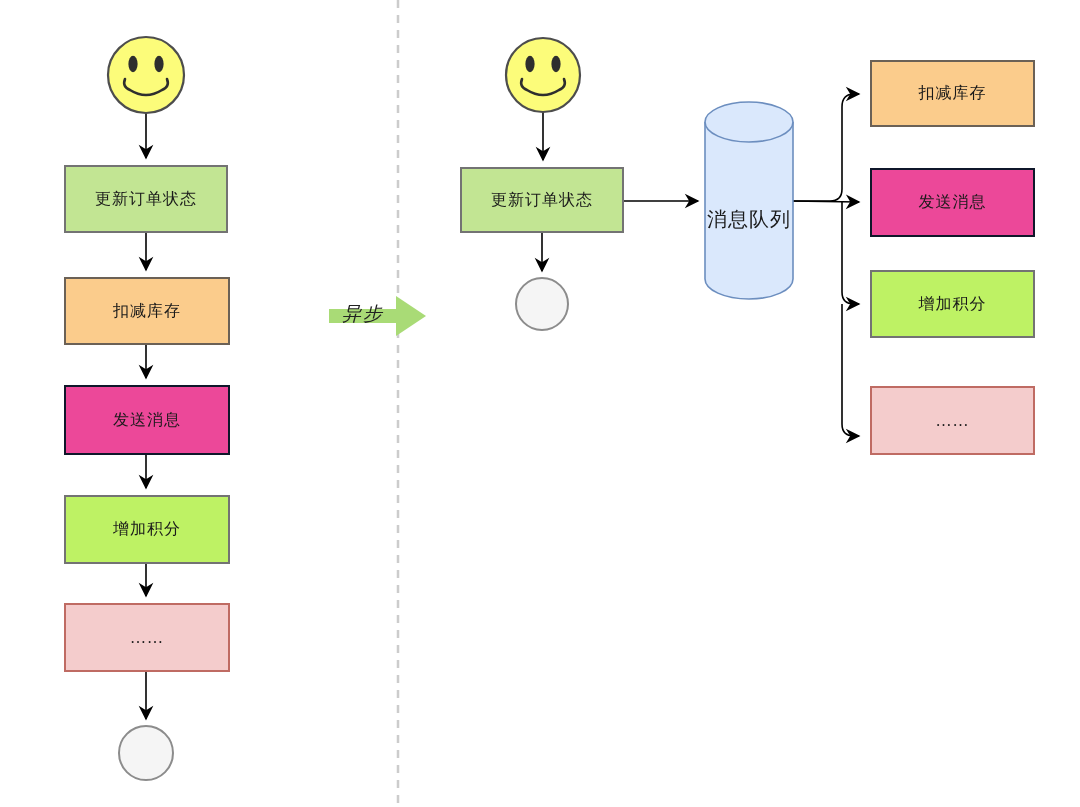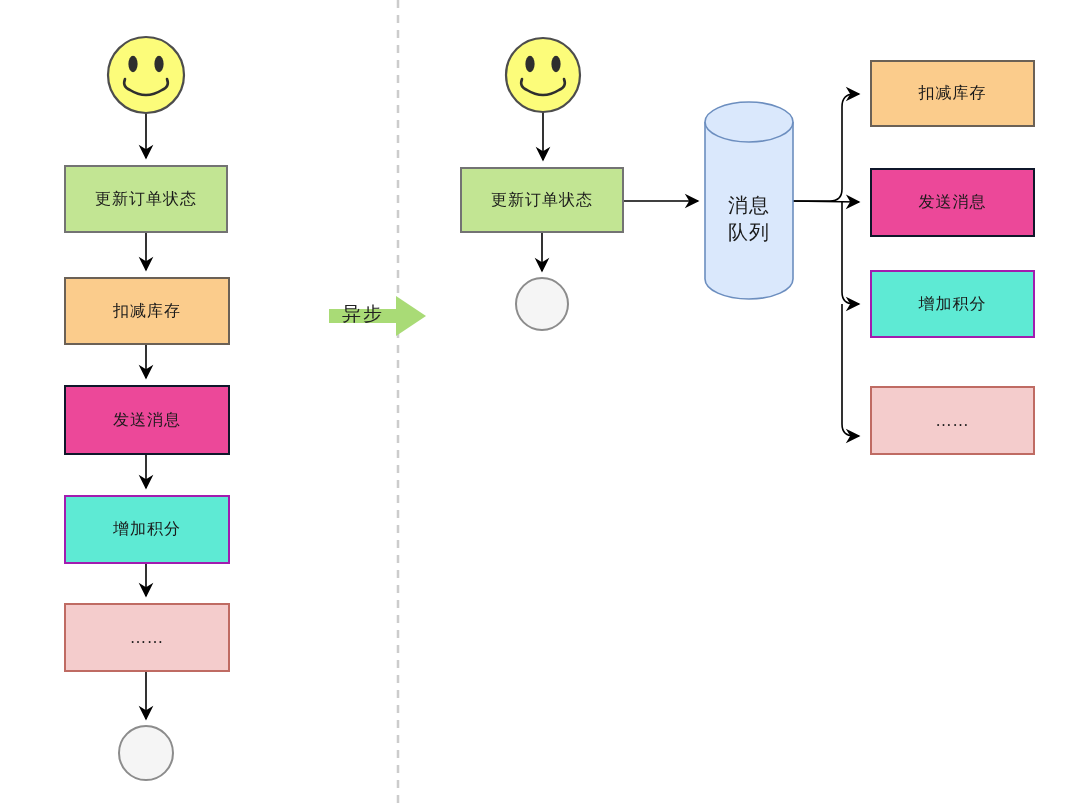--- a/index.html
+++ b/index.html
@@ -15,31 +15,32 @@
   .box{
     position:absolute;
     display:flex;align-items:center;justify-content:center;
     font-size:16px;letter-spacing:1px;
     box-sizing:border-box;
     text-align:center;
   }
   .box.green {background:#c2e593;border:2px solid #737373;}
   .box.orange{background:#fbcc8c;border:2px solid #6b6156;}
   .box.pink  {background:#ec4899;border:2px solid #0f172a;}
-  .box.cream {background:#5eead4;border:2px solid #a21caf;}
+  .box.cream {background:#bef264;border:2px solid #737373;}
   .box.red   {background:#f4cccc;border:2px solid #bf6b63;}
   .label-overlay{
     position:absolute;
-    display:flex;flex-direction:column;align-items:center;justify-content:center;
+    display:flex;flex-direction:row;align-items:center;justify-content:center;
     font-size:20px;letter-spacing:1px;line-height:27px;text-align:center;
   }
   .async-label{
     position:absolute;
     font-size:19px;letter-spacing:2px;color:#222222;
     text-align:center;
+    font-style:italic;
   }
 </style>
 </head>
 <body>
 
 <div class="canvas">
 
   <svg class="layer" viewBox="0 0 1080 807">
     <defs>
       <marker id="arrow" viewBox="0 0 12 12" refX="10" refY="6" markerWidth="11" markerHeight="11" orient="auto-start-reverse">

